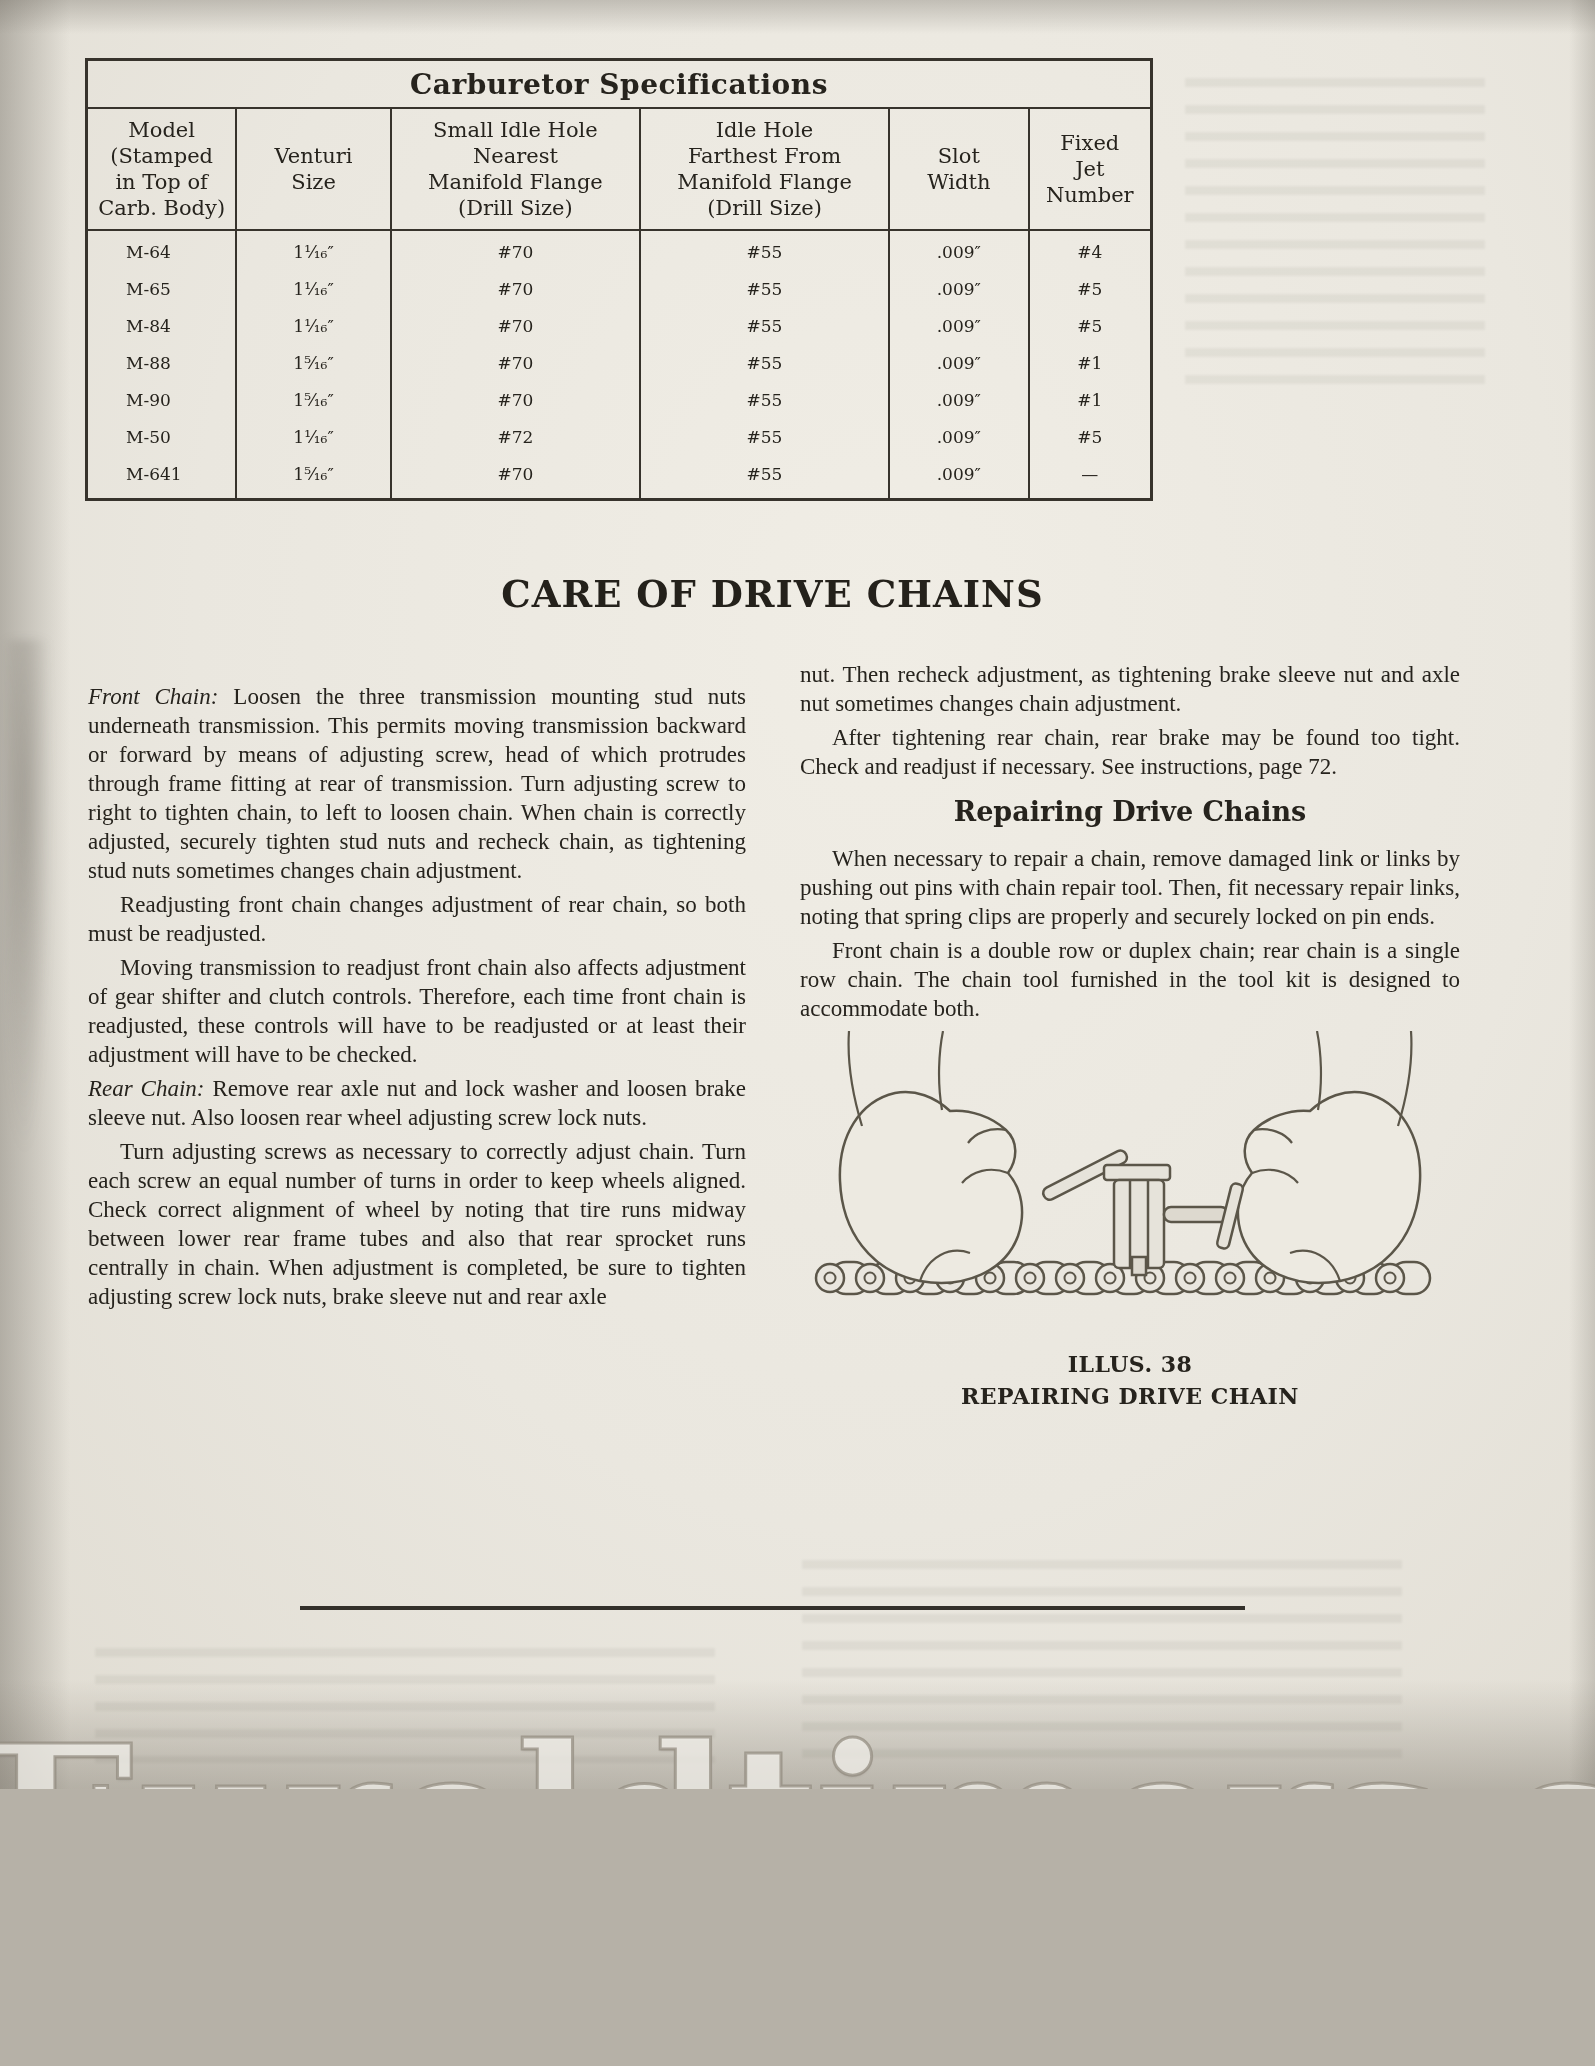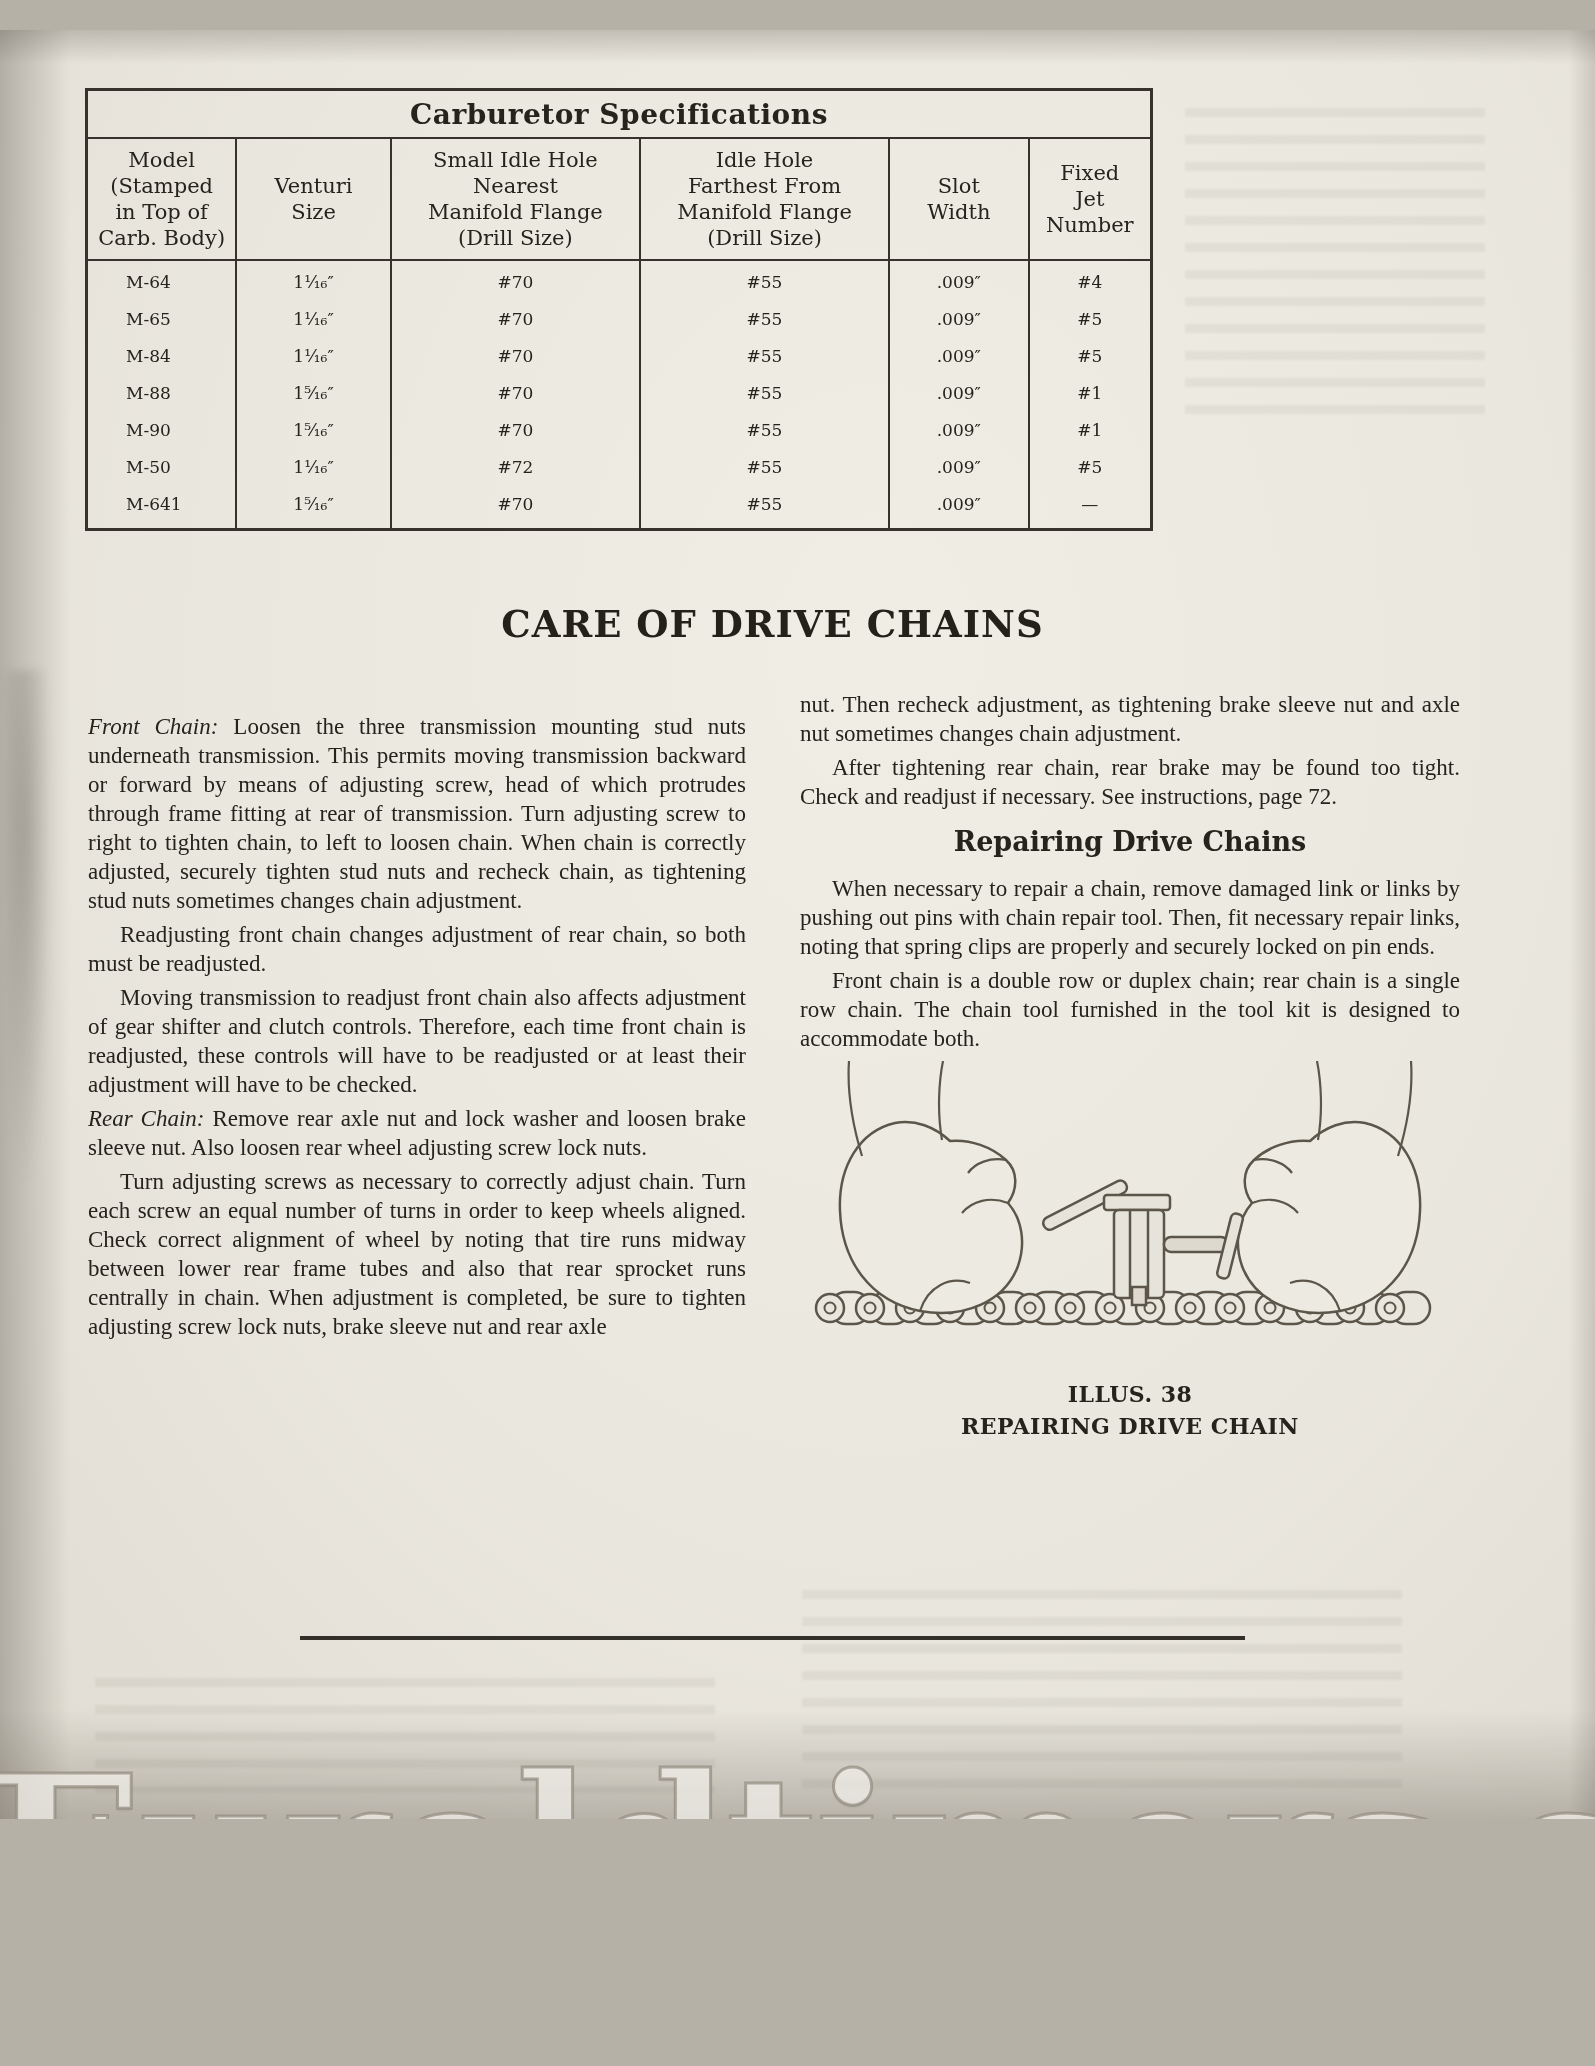--- a/index.html
+++ b/index.html
@@ -2,21 +2,20 @@
 <html><head>
 <meta charset="utf-8">
 <style>
   * { margin:0; padding:0; box-sizing:border-box; }
   body { font-family:"Liberation Serif", serif; color:#26231d; background:#b6b1a7; }
 
   .page {
     position:relative; width:1595px; height:1789px; overflow:hidden;
     background:
       radial-gradient(ellipse at 55% 35%, #f0ede5 0%, #eae7df 55%, #e0dcd2 100%);
-    margin-top: 30px;
   }
 
   
   .shade { position:absolute; pointer-events:none; }
   .shade-left   { left:0; top:0; bottom:0; width:70px;
     background:linear-gradient(90deg, rgba(96,91,82,.38), rgba(96,91,82,0)); }
   .shade-top    { left:0; top:0; right:0; height:34px;
     background:linear-gradient(180deg, rgba(96,91,82,.30), rgba(96,91,82,0)); }
   .shade-bottom { left:0; bottom:0; right:0; height:110px;
     background:linear-gradient(0deg, rgba(120,114,103,.42), rgba(120,114,103,0)); }

